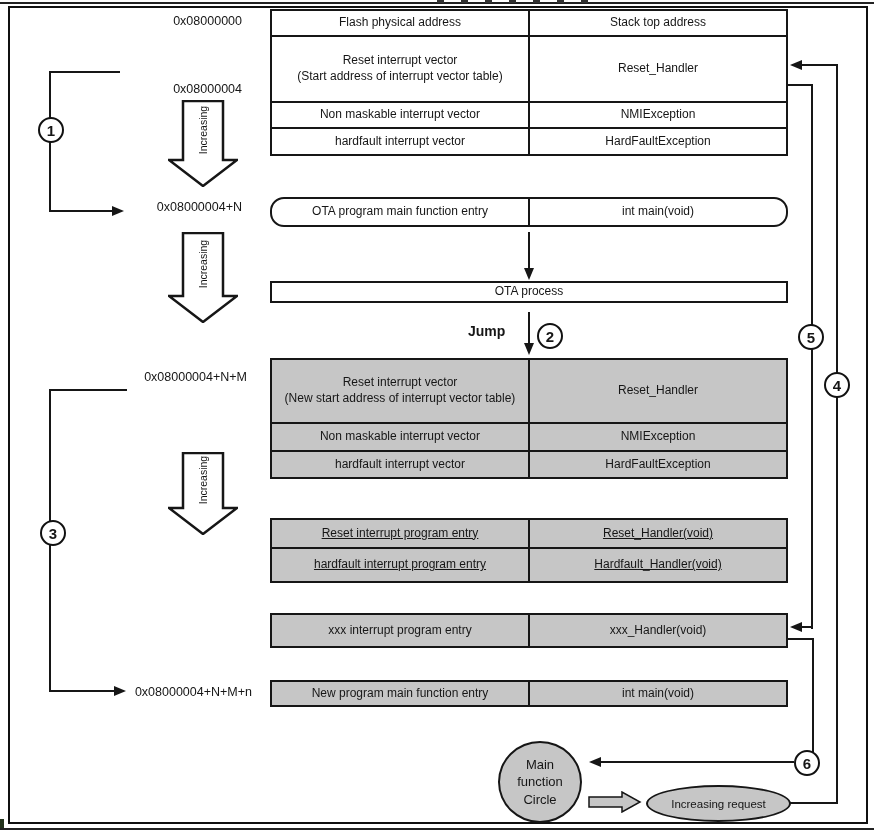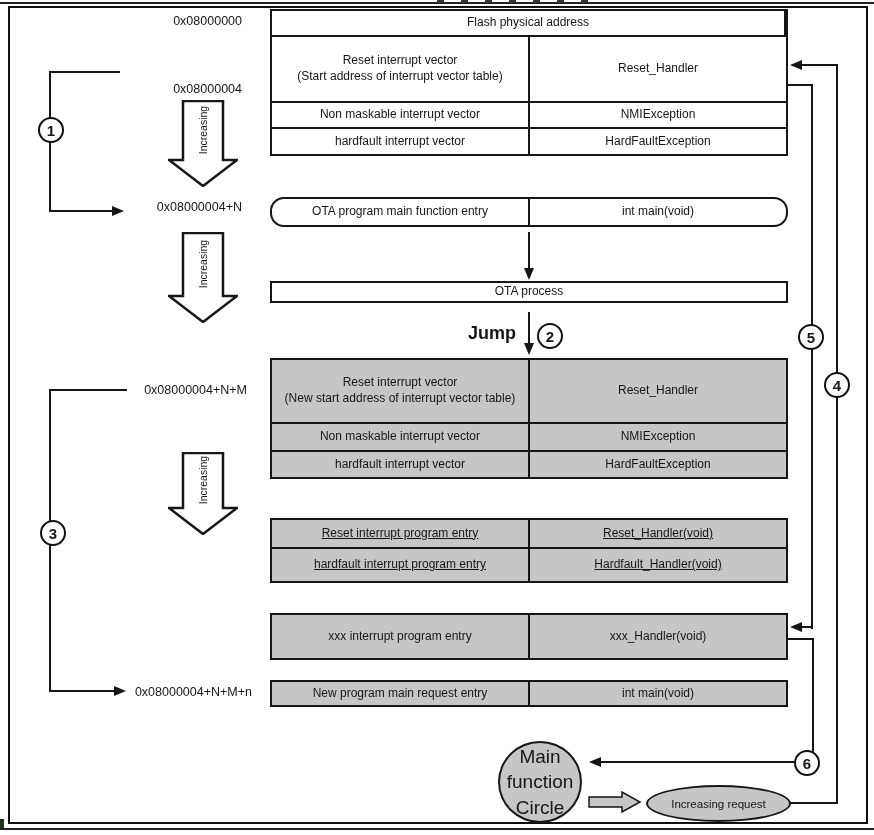--- a/index.html
+++ b/index.html
@@ -18,24 +18,24 @@
   .cell{flex:1;display:flex;align-items:center;justify-content:center;text-align:center;
         font-size:12px;line-height:1.3;padding:1px 6px;box-sizing:border-box;white-space:pre-line;}
   .cell.lc{border-right:2px solid #161616;}
   .addr{position:absolute;width:190px;text-align:right;font-size:12.5px;z-index:2;}
   .badge{position:absolute;width:26px;height:26px;border:2px solid #111;border-radius:50%;background:#fff;
          display:flex;align-items:center;justify-content:center;font-size:15px;font-weight:bold;
          box-sizing:border-box;z-index:5;}
   .vtext{position:absolute;width:86px;height:14px;display:flex;align-items:center;justify-content:center;
          font-size:10.5px;transform:translate(-50%,-50%) rotate(-90deg);z-index:3;}
   .blockarrow{position:absolute;z-index:2;}
-  .jump{position:absolute;font-size:18px;font-weight:bold;z-index:3;}
+  .jump{position:absolute;font-size:14px;font-weight:bold;z-index:3;}
   .circle-node{position:absolute;left:498px;top:741px;width:84px;height:82px;border:2px solid #161616;
                border-radius:50%;background:#c6c6c6;display:flex;align-items:center;justify-content:center;
-               text-align:center;font-size:19px;line-height:1.35;white-space:pre-line;box-sizing:border-box;z-index:3;}
+               text-align:center;font-size:13px;line-height:1.35;white-space:pre-line;box-sizing:border-box;z-index:3;}
   .ellipse-node{position:absolute;left:646px;top:785px;width:145px;height:37px;border:2px solid #161616;
                 border-radius:50%;background:#c6c6c6;display:flex;align-items:center;justify-content:center;
                 font-size:11.5px;box-sizing:border-box;z-index:3;}
   .edge-line{position:absolute;background:#222;z-index:0;}
   .clip-dashes{position:absolute;left:437px;top:0;width:156px;height:2.5px;z-index:4;
                background:repeating-linear-gradient(90deg,#333 0 7px,transparent 7px 24px);}
   .corner-artifact{position:absolute;left:0;top:819px;width:4px;height:9px;background:#23331c;z-index:4;}
 </style>
 </head>
 <body>
@@ -45,21 +45,21 @@
   <div class="edge-line" style="left:0;top:2px;width:874px;height:1.5px;"></div>
   <div class="edge-line" style="left:0;top:828px;width:874px;height:2px;"></div>
   <div class="clip-dashes"></div>
   <div class="corner-artifact"></div>
 
   <div class="frame"></div>
 
   <div class="addr" style="left:52px;top:14px;">0x08000000</div>
   <div class="addr" style="left:52px;top:82px;">0x08000004</div>
   <div class="addr" style="left:52px;top:200px;">0x08000004+N</div>
-  <div class="addr" style="left:57px;top:383px;">0x08000004+N+M</div>
+  <div class="addr" style="left:57px;top:370px;">0x08000004+N+M</div>
   <div class="addr" style="left:62px;top:685px;">0x08000004+N+M+n</div>
 
   <div class="hline" style="left:49px;top:71px;width:71px;height:2px;"></div>
   <div class="vline" style="left:49px;top:71px;width:2px;height:141px;"></div>
   <div class="hline" style="left:49px;top:210px;width:64px;height:2px;"></div>
   <div class="tri right" style="left:112px;top:206px;"></div>
   <div class="badge" style="left:38px;top:117px;">1</div>
 
   <div class="hline" style="left:49px;top:389px;width:78px;height:2px;"></div>
   <div class="vline" style="left:49px;top:389px;width:2px;height:303px;"></div>
@@ -78,20 +78,21 @@
   <div class="vtext" style="left:203px;top:264px;">Increasing</div>
 
   <svg class="blockarrow" style="left:168px;top:452px;" width="70" height="83">
     <polygon points="15,1 55,1 55,56 69,56 35,82 1,56 15,56" fill="#ffffff" stroke="#161616" stroke-width="2.5"></polygon>
   </svg>
   <div class="vtext" style="left:203px;top:480px;">Increasing</div>
 
   <div class="tbl" style="top:9px;">
     <div class="trow" style="height:24px;">
       <div class="cell lc">Flash physical address</div>
+      <div class="cell">Stack top address</div>
     </div>
     <div class="trow" style="height:66px;">
       <div class="cell lc">Reset interrupt vector
 (Start address of interrupt vector table)</div>
       <div class="cell">Reset_Handler</div>
     </div>
     <div class="trow" style="height:26px;">
       <div class="cell lc">Non maskable interrupt vector</div>
       <div class="cell">NMIException</div>
     </div>
@@ -143,29 +144,29 @@
       <div class="cell lc">Reset interrupt program entry</div>
       <div class="cell">Reset_Handler(void)</div>
     </div>
     <div class="trow" style="height:34px;">
       <div class="cell lc">hardfault interrupt program entry</div>
       <div class="cell">Hardfault_Handler(void)</div>
     </div>
   </div>
 
   <div class="tbl gray" style="top:613px;">
-    <div class="trow" style="height:43px;">
+    <div class="trow" style="height:31px;">
       <div class="cell lc">xxx interrupt program entry</div>
       <div class="cell">xxx_Handler(void)</div>
     </div>
   </div>
 
   <div class="tbl gray" style="top:680px;">
     <div class="trow" style="height:23px;">
-      <div class="cell lc">New program main request entry</div>
+      <div class="cell lc">New program main function entry</div>
       <div class="cell">int main(void)</div>
     </div>
   </div>
 
   <div class="tri left" style="left:790px;top:60px;"></div>
   <div class="hline" style="left:800px;top:64px;width:38px;height:2px;"></div>
   <div class="vline" style="left:836px;top:64px;width:2px;height:740px;"></div>
   <div class="hline" style="left:788px;top:802px;width:50px;height:2px;"></div>
   <div class="badge" style="left:824px;top:372px;">4</div>
 

